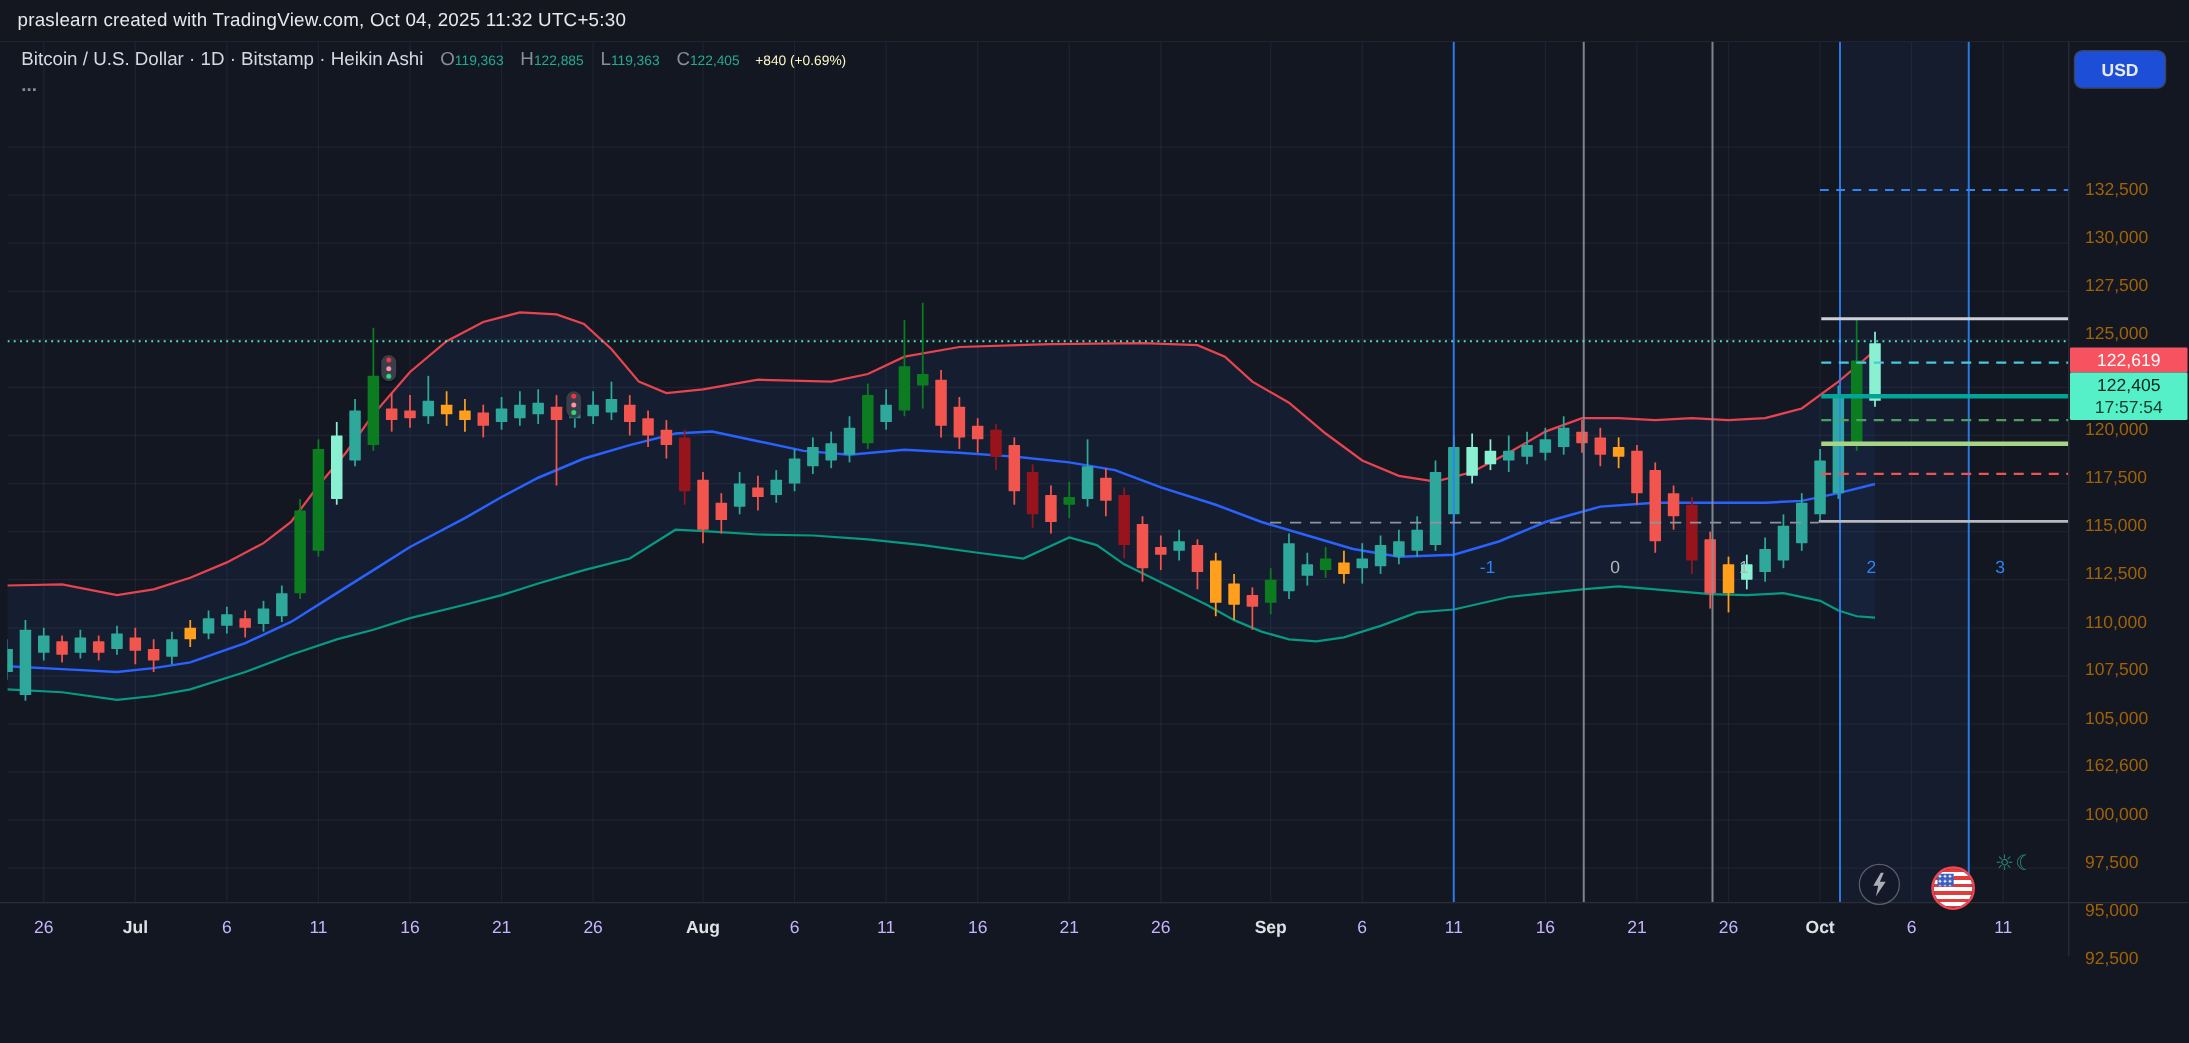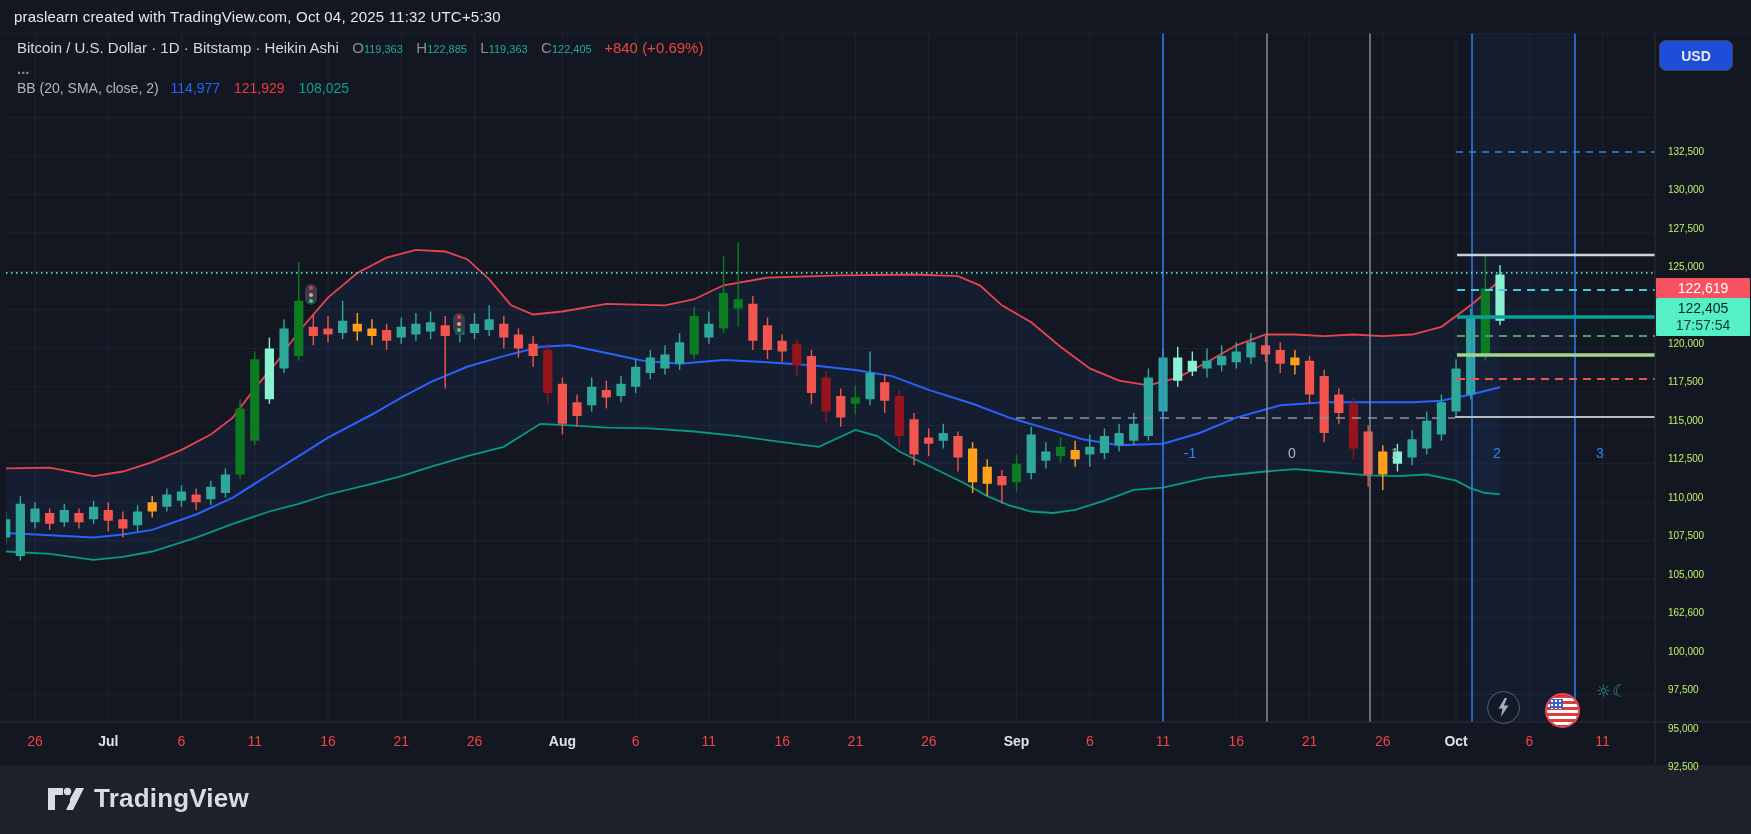--- a/index.html
+++ b/index.html
@@ -10,41 +10,41 @@
   #topbar .txt{position:absolute;left:14px;top:8px;font-size:15px;color:#e6e8ec;letter-spacing:.2px;}
   
   #chartwrap{position:absolute;left:0;top:33px;width:1751px;height:732px;background:#131722;}
   #chartsvg{position:absolute;left:0;top:0;}
   
   #legend{position:absolute;left:17px;top:6px;z-index:5;}
   .lrow{white-space:nowrap;}
   .sym{font-size:15px;color:#d6d9e0;}
   .olab{font-size:15px;color:#8a8e99;margin-left:9px;}
   .oval{font-size:11px;color:#22ab94;}
-  .chg{font-size:15px;color:#ef4444;margin-left:8px;}
+  .chg{font-size:11px;color:#fef9c3;margin-left:8px;}
   .dots{font-size:15px;color:#868993;font-weight:bold;line-height:14px;margin-top:5px;}
   .bbrow{margin-top:4px;font-size:14px;color:#9good;}
   .bblab{font-size:14px;color:#b2b5be;}
   .bbv1{font-size:14px;color:#2962ff;margin-left:8px;}
   .bbv2{font-size:14px;color:#f23645;margin-left:10px;}
   .bbv3{font-size:14px;color:#0aa385;margin-left:10px;}
   
   #usdbtn{position:absolute;left:1659px;top:7px;width:72px;height:29px;background:#1d4ed8;
     border:1px solid #3e434f;border-radius:7px;color:#e8eaee;font-size:14px;font-weight:bold;
     display:flex;align-items:center;justify-content:center;z-index:6;}
   
-  .ptick{position:absolute;left:1668px;font-size:10px;color:#bef264;transform:translateY(-50%);z-index:3;}
+  .ptick{position:absolute;left:1668px;font-size:14px;color:#a16207;transform:translateY(-50%);z-index:3;}
   
   #alertlabel{position:absolute;left:1656px;top:179px;width:94px;height:20px;background:#f7525f;color:#fff;
     font-size:14px;display:flex;align-items:center;justify-content:center;z-index:7;border-radius:1px;}
   #pricelabel{position:absolute;left:1656px;top:199px;width:94px;height:38px;background:#55efc8;color:#06251c;
     font-size:14px;display:flex;flex-direction:column;align-items:center;justify-content:center;line-height:17px;z-index:7;border-radius:1px;}
   #pricelabel .cd{color:#0d3b2e;}
   
-  .ttick{position:absolute;top:700px;font-size:14px;color:#ef4444;transform:translateX(-50%);z-index:3;}
+  .ttick{position:absolute;top:700px;font-size:14px;color:#c4b5fd;transform:translateX(-50%);z-index:3;}
   .ttick.major{color:#dfe1e6;font-weight:bold;}
   
   .cyclelab{position:absolute;top:412px;font-size:14px;transform:translateX(-50%);z-index:4;}
   
   .tl{position:absolute;width:12px;height:21px;background:#3a3e4a;border-radius:6px;z-index:4;
     display:flex;flex-direction:column;align-items:center;justify-content:space-evenly;box-shadow:0 1px 2px rgba(0,0,0,.5);}
   .tl i{display:block;width:4px;height:4px;border-radius:50%;}
   .tl i.r{background:#f23645;} .tl i.a{background:#ff8fa3;} .tl i.g{background:#2bd977;}
   
   .cbtn{position:absolute;width:31px;height:31px;border-radius:50%;border:1.5px solid #5a5e69;
@@ -351,26 +351,20 @@
     <div id="legend">
       <div class="lrow">
         <span class="sym">Bitcoin / U.S. Dollar · 1D · Bitstamp · Heikin Ashi</span>
         <span class="olab">O</span><span class="oval">119,363</span>
         <span class="olab">H</span><span class="oval">122,885</span>
         <span class="olab">L</span><span class="oval">119,363</span>
         <span class="olab">C</span><span class="oval">122,405</span>
         <span class="chg">+840 (+0.69%)</span>
       </div>
       <div class="dots">...</div>
-      <div class="bbrow">
-        <span class="bblab">BB (20, SMA, close, 2)</span>
-        <span class="bbv1">114,977</span>
-        <span class="bbv2">121,929</span>
-        <span class="bbv3">108,025</span>
-      </div>
     </div>
 
     <div id="usdbtn">USD</div>
 
     <div id="priceticks">
         <div class="ptick" style="top: 117.6px;">132,500</div>
         <div class="ptick" style="top: 156.1px;">130,000</div>
         <div class="ptick" style="top: 194.5px;">127,500</div>
         <div class="ptick" style="top: 233px;">125,000</div>
         <div class="ptick" style="top: 309.9px;">120,000</div>
@@ -441,23 +435,13 @@
         <path d="M7.2 0 L1.4 10 H5.1 L3.4 18 L10.8 7 H6.4 L9.4 0 Z" fill="#a9adb6"></path>
       </svg>
     </div>
     <div class="cbtn" id="flagbtn" style="left:1545px;top:660px;">
       <div class="stripes"></div>
       <div class="canton"></div>
     </div>
     <div id="sunmoon" style="left:1596px;top:648px;">☼☾</div>
   </div>
 
-  <div id="footer">
-    <div class="brand">
-      <svg width="37" height="30" viewBox="0 0 37 30">
-        <path d="M1 4 h15 v7 h-8 v15 h-7 Z" fill="#d9dce3"></path>
-        <circle cx="20.5" cy="7.5" r="3.7" fill="#d9dce3"></circle>
-        <path d="M23 15 l6-11 h8 l-11 22 h-7 l4-8 Z" fill="#d9dce3"></path>
-      </svg>
-      <span class="brandtext">TradingView</span>
-    </div>
-  </div>
 </div>
 
 </body></html>

